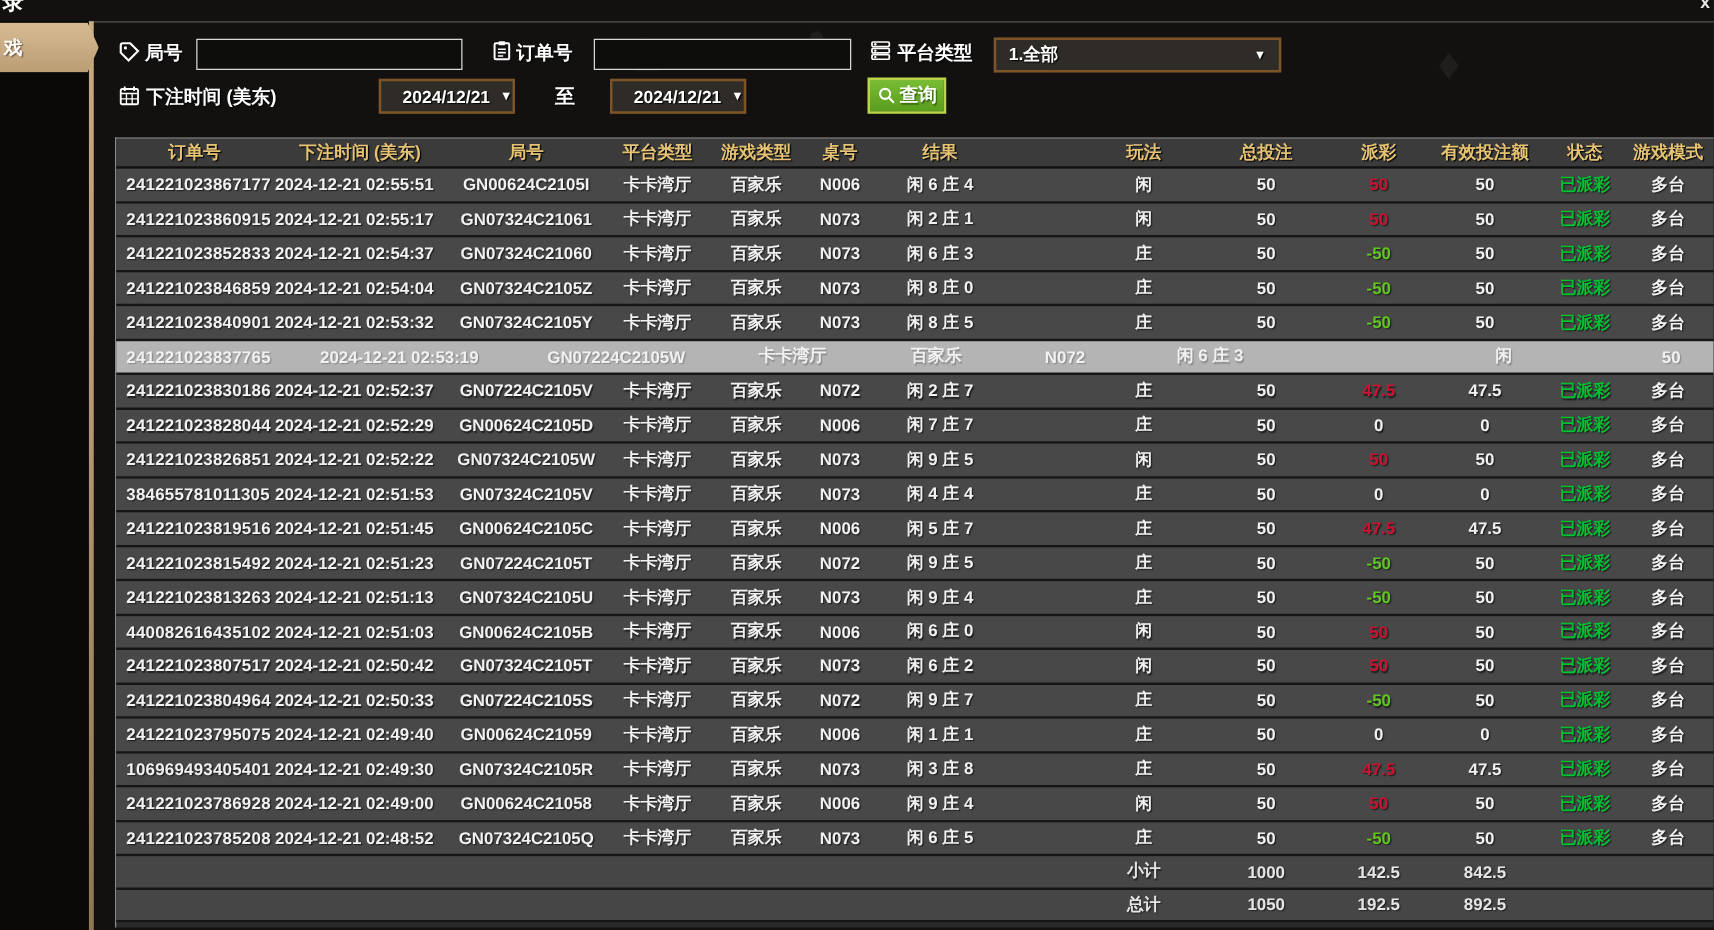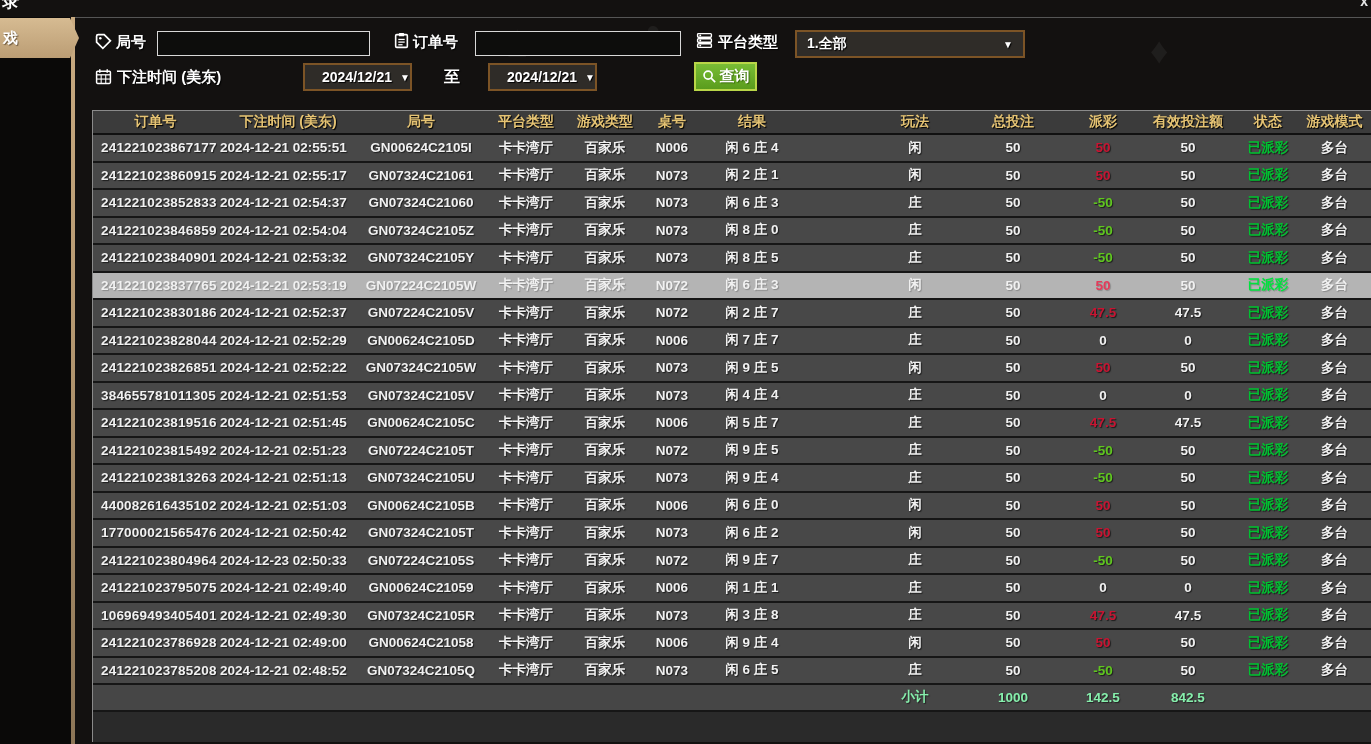--- a/index.html
+++ b/index.html
@@ -101,35 +101,35 @@
   }
   .trow .cell {
     text-align:center; white-space:nowrap; overflow:hidden;
     text-shadow:1px 1px 1px #1d1d1d;
   }
   .trow .cell.c-order { text-align:left; padding-left:8px; letter-spacing:.2px; }
   .trow .cell.c-time  { text-align:left; padding-left:2px; }
   .cell.win  { color:#c81432; }
   .cell.loss { color:#5fc61f; }
   .cell.status { color:#00c231; }
-  .trow.hl { background:#b4b4b4; }
+  .trow.hl { background:#b4b4b4;gap:36px; }
   .trow.hl .cell { text-shadow:1px 1px 1px #8a8a8a; }
   .trow.hl .cell.win { color:#e63a5a; }
   .trow.hl .cell.status { color:#00e23e; }
   .play-icon {
     width:17px; height:17px; border-radius:50%; margin:0 auto;
     background:radial-gradient(circle at 35% 30%, #ff6a5a, #dd1017 65%, #a80b10 100%);
     position:relative; box-shadow:0 1px 2px rgba(0,0,0,.55); cursor:pointer;
   }
   .play-icon::after {
     content:''; position:absolute; left:6.5px; top:4.5px;
     border-left:6px solid #fff; border-top:4px solid transparent; border-bottom:4px solid transparent;
   }
   .trow.foot { cursor:default; height:26.5px; background:#464646; }
-  .trow.foot .cell { color:#86efac; font-weight:bold; text-shadow:1px 1px 1px #222; }
+  .trow.foot .cell { color:#e5e5e5; font-weight:bold; text-shadow:1px 1px 1px #222; }
 </style>
 </head>
 <body>
 
 <div class="title-fragment">录</div>
 <div class="close-fragment">x</div>
 <div class="panel-topline"></div>
 
 <span class="ghost" style="left:505px; top:14px;">♠</span>
 <span class="ghost" style="left:640px; top:14px; font-size:40px;">♣</span>
@@ -458,38 +458,38 @@
         <span class="cell result">闲 6 庄 0</span>
         <span class="cell replay"><span class="play-icon"></span></span>
         <span class="cell play">闲</span>
         <span class="cell total-bet">50</span>
         <span class="cell win payout">50</span>
         <span class="cell valid-bet">50</span>
         <span class="cell status">已派彩</span>
         <span class="cell mode">多台</span>
       </div>
       <div class="trow">
-        <span class="cell c-order order-no">177000021565476</span>
+        <span class="cell c-order order-no">241221023807517</span>
         <span class="cell c-time bet-time">2024-12-21 02:50:42</span>
         <span class="cell game-no">GN07324C2105T</span>
         <span class="cell platform">卡卡湾厅</span>
         <span class="cell game-type">百家乐</span>
         <span class="cell table-no">N073</span>
         <span class="cell result">闲 6 庄 2</span>
         <span class="cell replay"><span class="play-icon"></span></span>
         <span class="cell play">闲</span>
         <span class="cell total-bet">50</span>
         <span class="cell win payout">50</span>
         <span class="cell valid-bet">50</span>
         <span class="cell status">已派彩</span>
         <span class="cell mode">多台</span>
       </div>
       <div class="trow">
         <span class="cell c-order order-no">241221023804964</span>
-        <span class="cell c-time bet-time">2024-12-23 02:50:33</span>
+        <span class="cell c-time bet-time">2024-12-21 02:50:33</span>
         <span class="cell game-no">GN07224C2105S</span>
         <span class="cell platform">卡卡湾厅</span>
         <span class="cell game-type">百家乐</span>
         <span class="cell table-no">N072</span>
         <span class="cell result">闲 9 庄 7</span>
         <span class="cell replay"><span class="play-icon"></span></span>
         <span class="cell play">庄</span>
         <span class="cell total-bet">50</span>
         <span class="cell loss payout">-50</span>
         <span class="cell valid-bet">50</span>
@@ -571,13 +571,29 @@
       <span class="cell"></span>
     <span class="cell"></span>
       <span class="cell"></span>
     <span class="cell">小计</span>
     <span class="cell">1000</span>
     <span class="cell">142.5</span>
     <span class="cell">842.5</span>
     <span class="cell"></span>
       <span class="cell"></span>
   </div>
+  <div class="trow foot">
+    <span class="cell"></span>
+      <span class="cell"></span>
+    <span class="cell"></span>
+      <span class="cell"></span>
+    <span class="cell"></span>
+      <span class="cell"></span>
+    <span class="cell"></span>
+      <span class="cell"></span>
+    <span class="cell">总计</span>
+    <span class="cell">1050</span>
+    <span class="cell">192.5</span>
+    <span class="cell">892.5</span>
+    <span class="cell"></span>
+      <span class="cell"></span>
+  </div>
 </div>
 
 </body></html>

